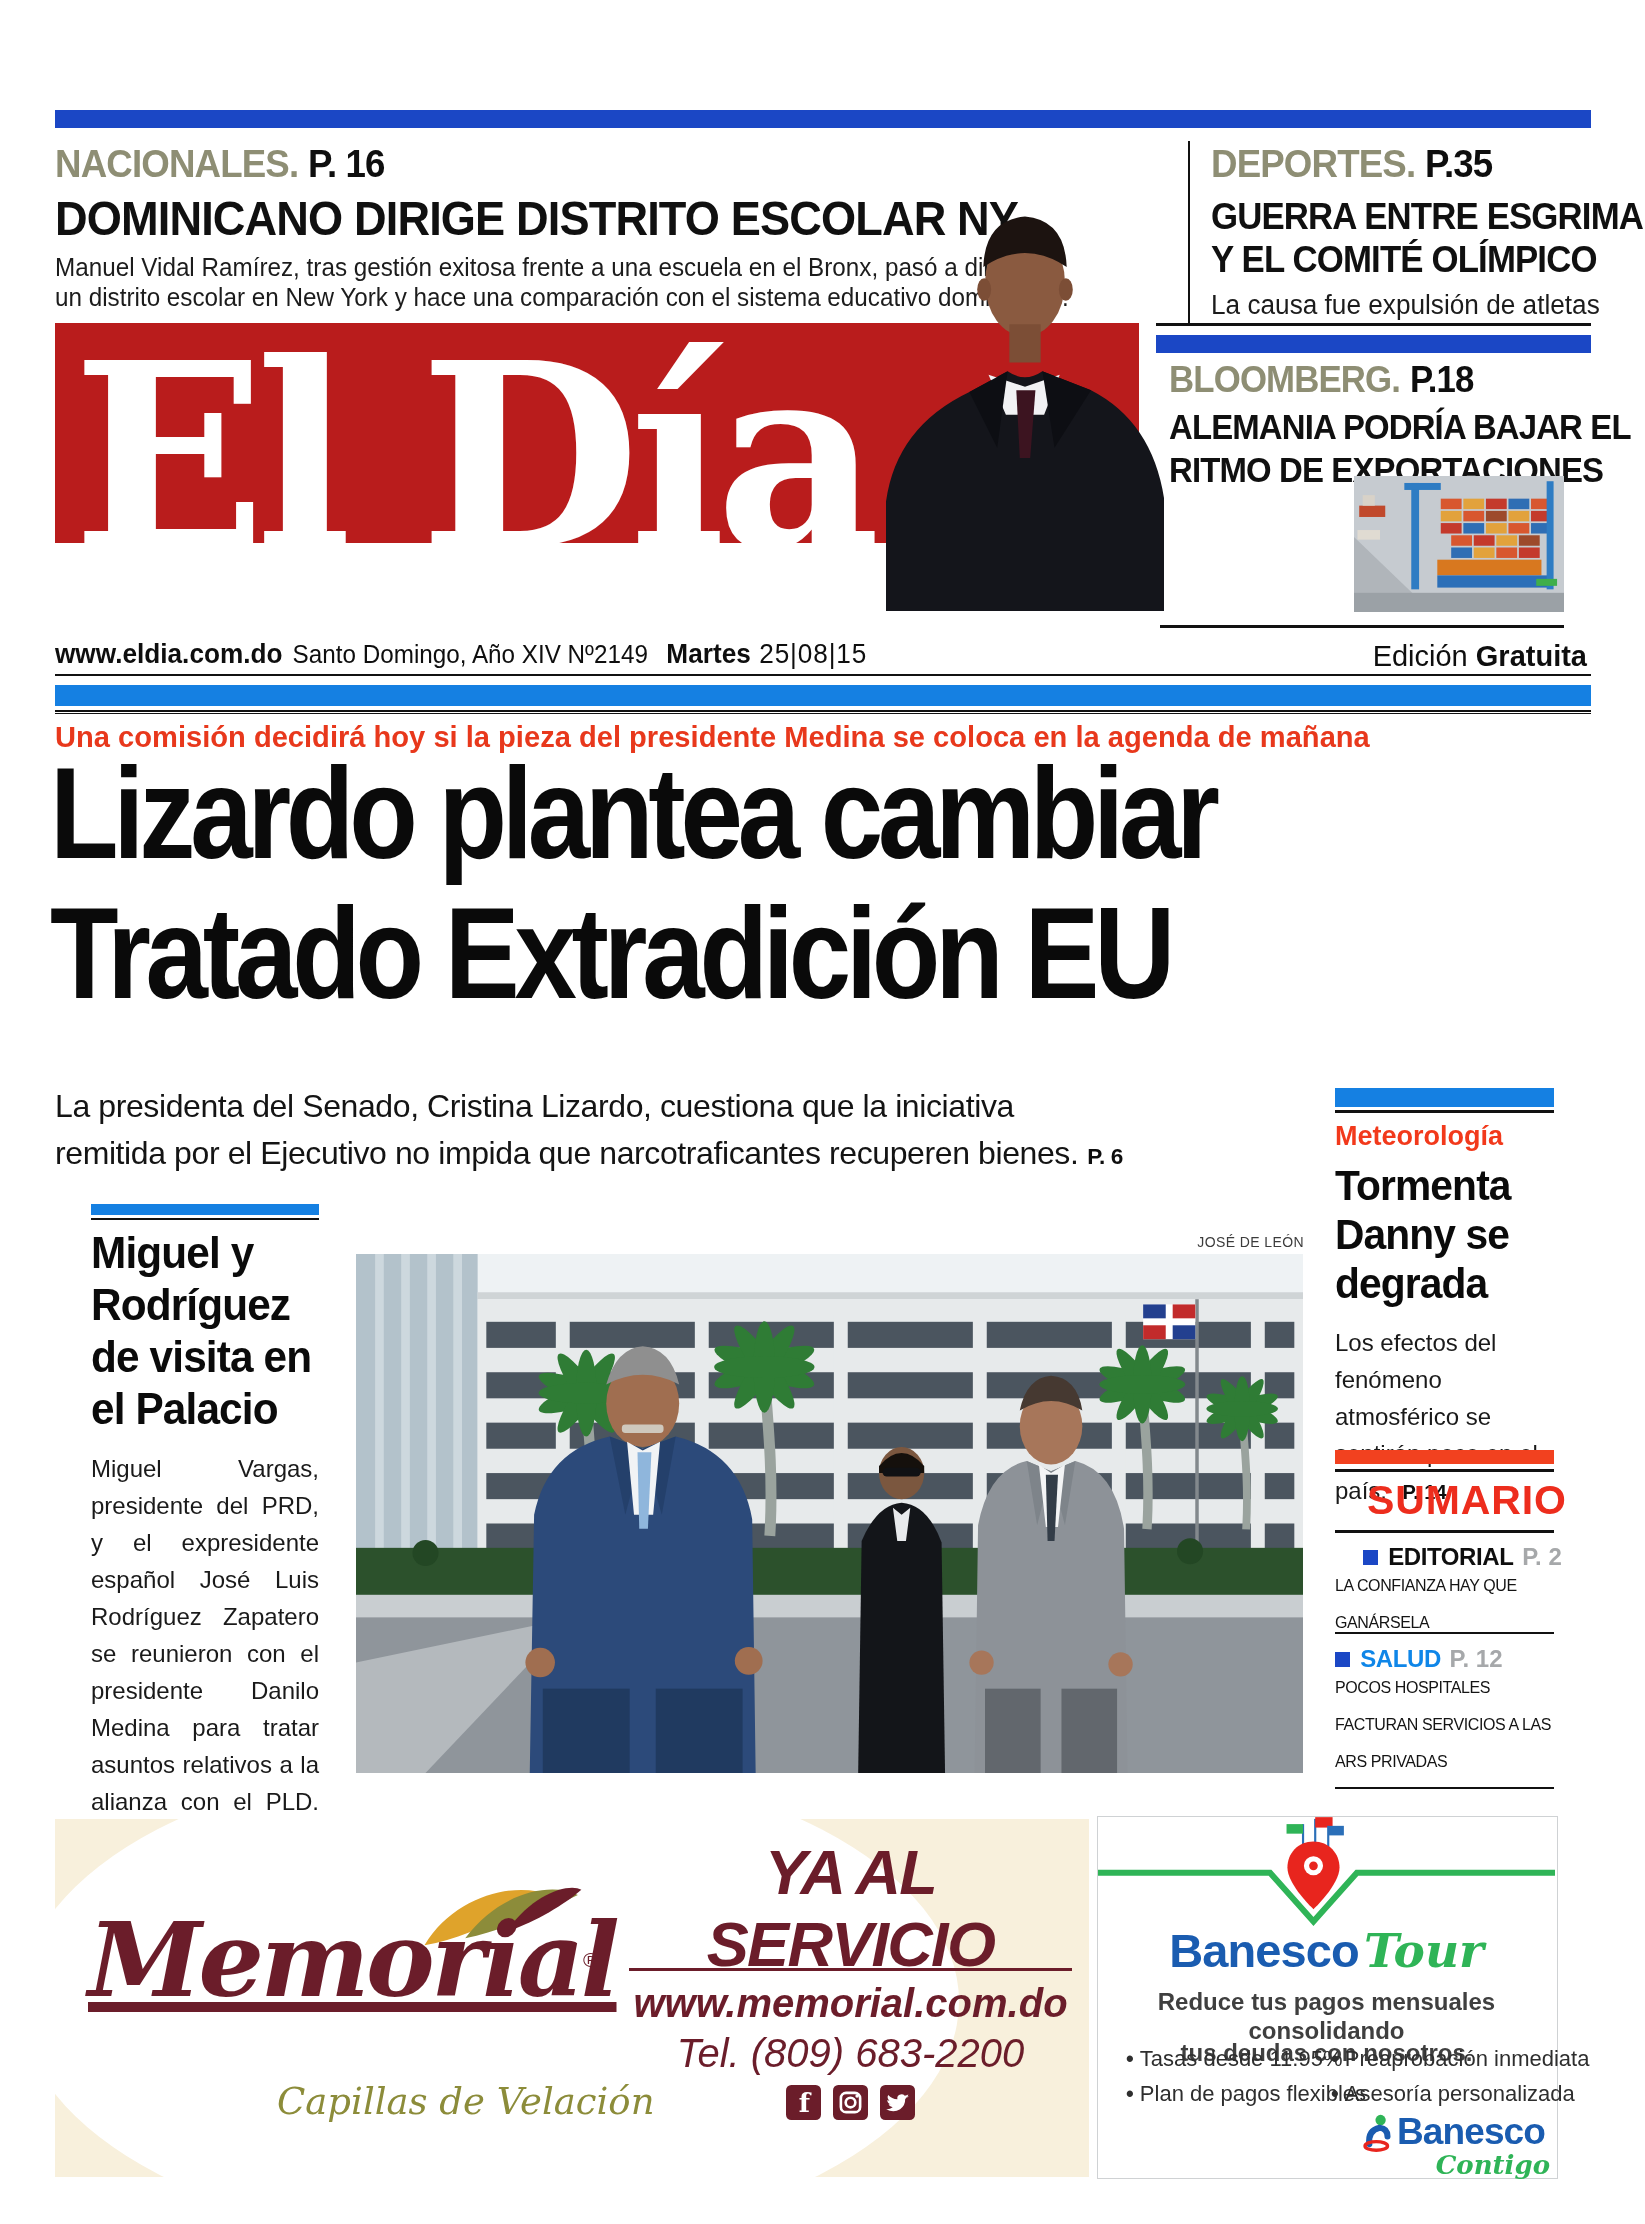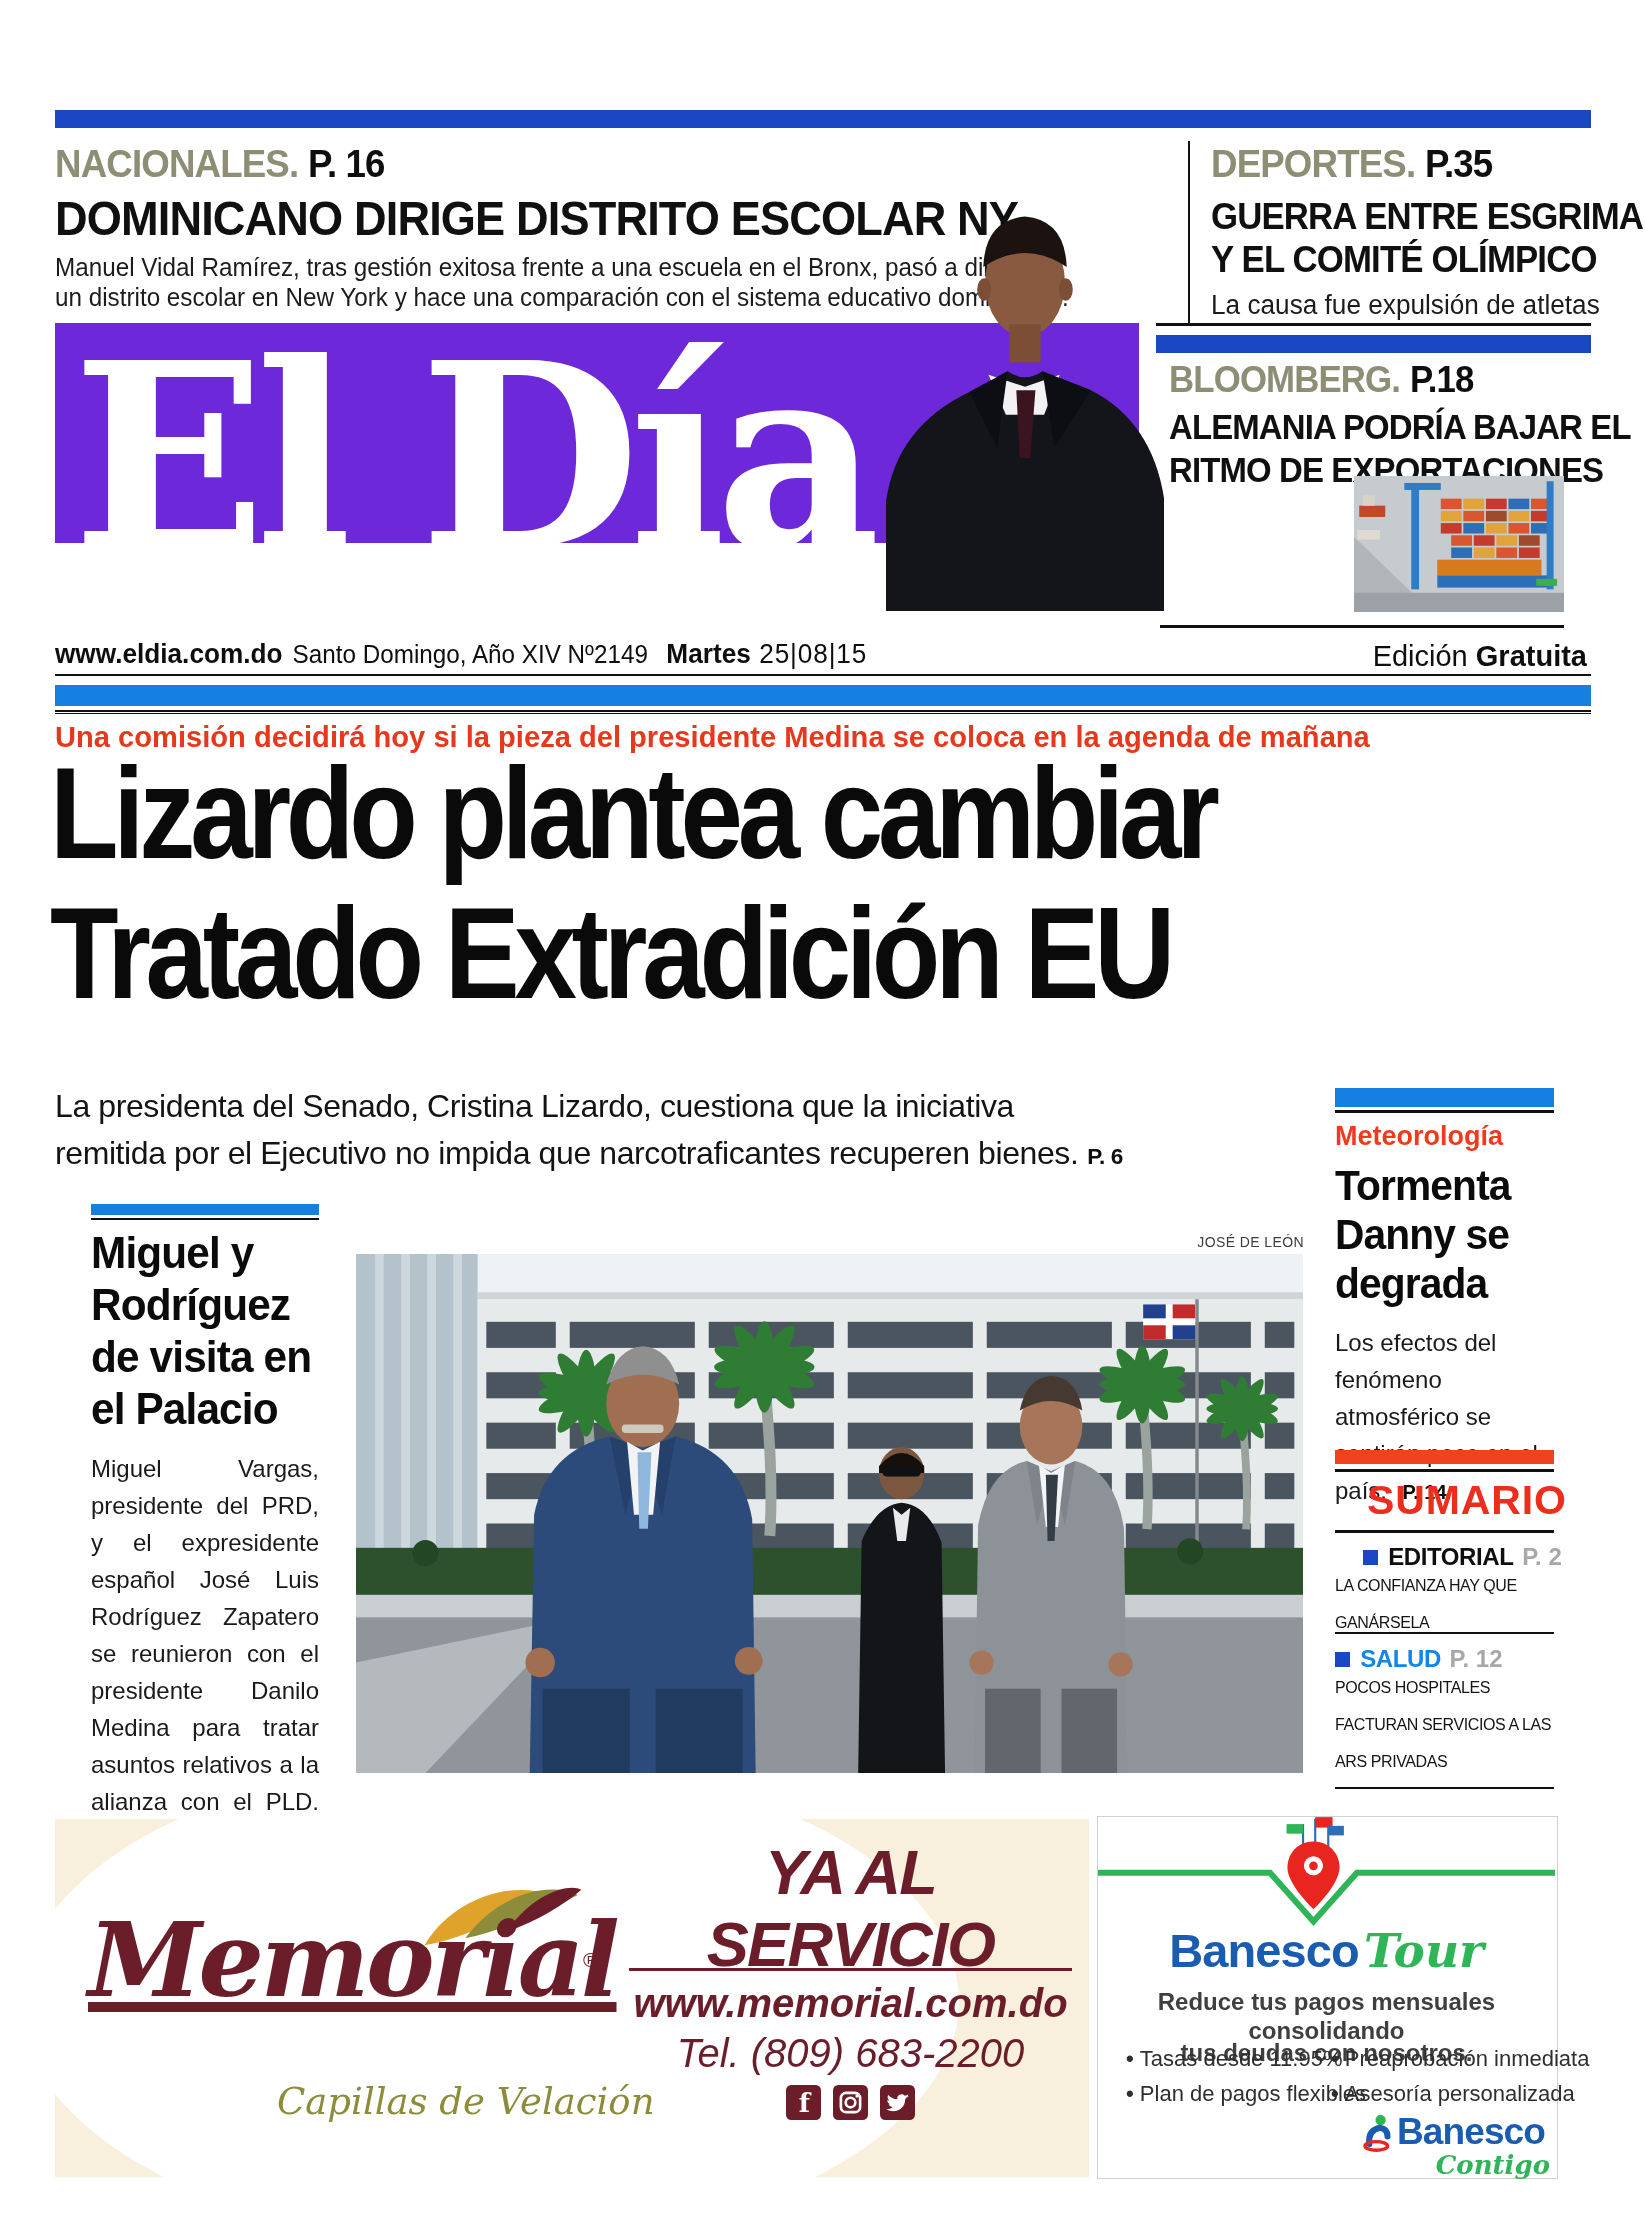--- a/index.html
+++ b/index.html
@@ -9,21 +9,21 @@
   .b{font-weight:bold;}
   .n{transform:scaleX(.94);transform-origin:0 0;}
   .n97{transform:scaleX(.97);transform-origin:0 0;}
   .rule{background:#111;}
   
   .lab{font-size:39px;font-weight:bold;letter-spacing:-0.9px;white-space:nowrap;}
   .lab .sec{color:#8E8E74;}
   .lab .pg{color:#0e0e0e;margin-left:10.4px;}
   .shead{font-weight:bold;color:#101010;letter-spacing:-0.9px;line-height:1.16;white-space:nowrap;}
   
-  #redbox{left:55px;top:323px;width:1084px;height:220px;background:#6d28d9;}
+  #redbox{left:55px;top:323px;width:1084px;height:220px;background:#b91c1c;}
   #eldia{left:17.4px;top:-10.4px;font-family:"DejaVu Serif",serif;font-weight:bold;
          font-size:254px;line-height:288px;color:#fff;letter-spacing:-10.4px;white-space:nowrap;}
   #mastinfo{left:55px;top:639px;font-size:25px;white-space:nowrap;}
   #mastinfo .url{font-weight:bold;font-size:27px;}
   #mastinfo .day{font-weight:bold;font-size:27px;margin-left:19px;}
   #mastinfo .dt{font-size:27px;margin-left:8.7px;letter-spacing:0.9px;}
   #mastinfo .inf{margin-left:10.4px;}
   #edicion{left:1156px;top:640px;width:431px;text-align:right;font-size:29px;}
   
   #kicker{left:55px;top:720px;font-size:30px;font-weight:bold;color:#E8381C;white-space:nowrap;}

